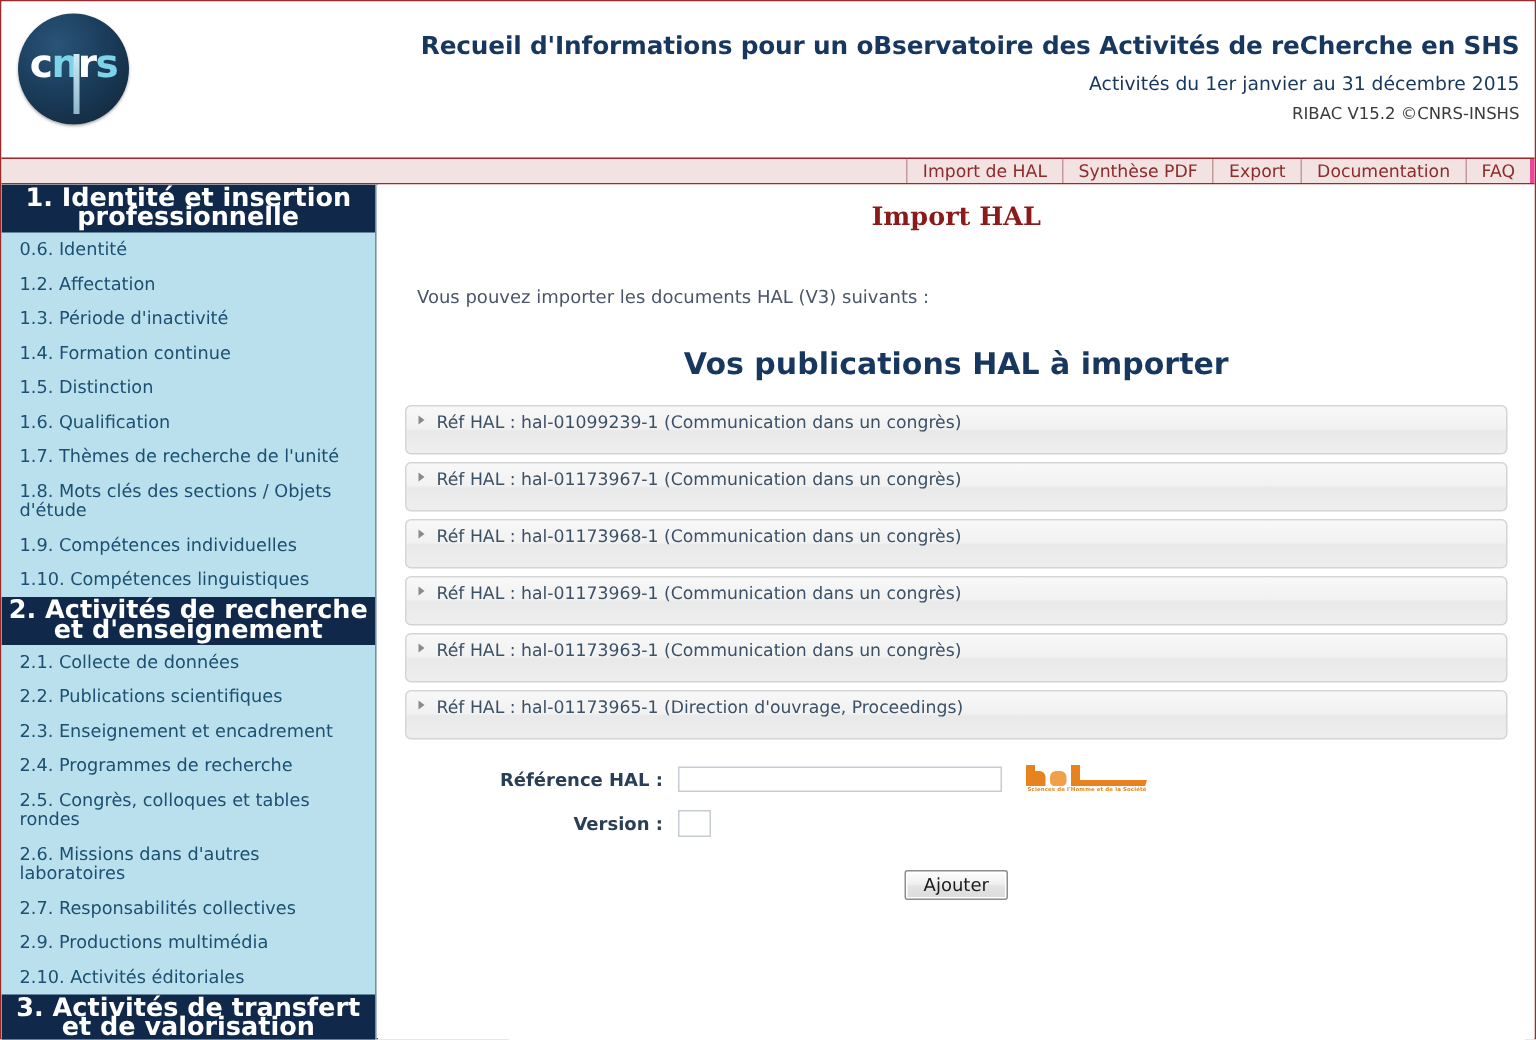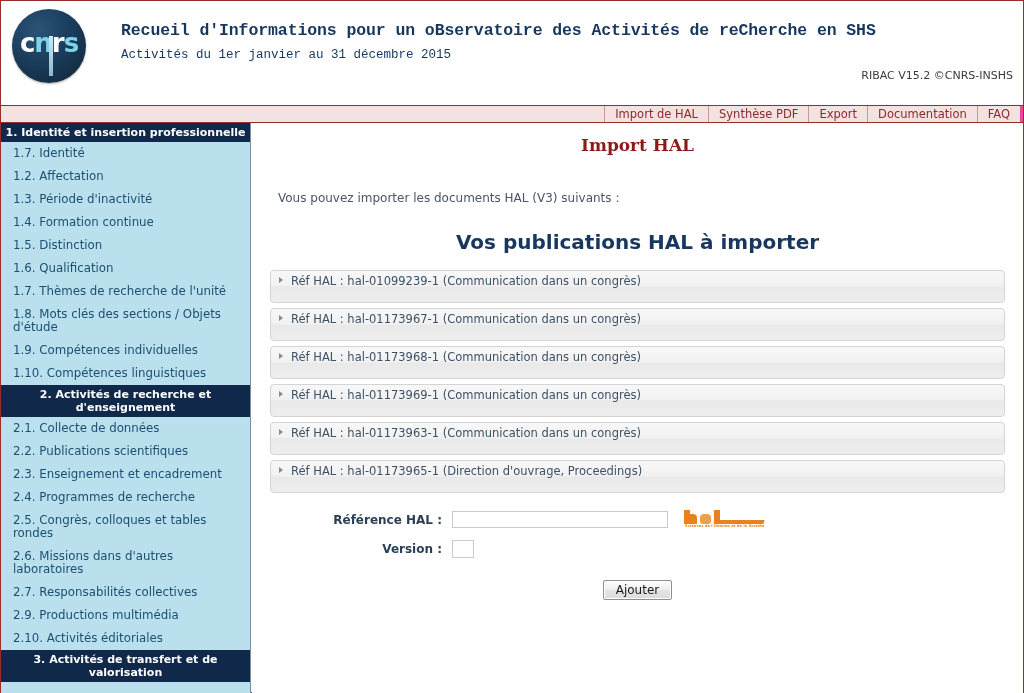--- a/index.html
+++ b/index.html
@@ -44,22 +44,21 @@
   }
   .cnrs-text .c1{color:#ffffff;}
   .cnrs-text .c2{color:#7fd3e8;}
   .cnrs-bar{
     position:absolute;left:37px;top:27px;
     width:4px;height:40px;
     background:linear-gradient(to bottom,#cfe9f3,#8fb8cc);
   }
   .title-block{
     position:absolute;left:120px;right:10px;top:20px;
-    text-align:left;
-    font-family:Liberation Mono, monospace;
+    text-align:right;
   }
   .main-title{
     font-size:16.5px;font-weight:bold;color:#17375e;
     letter-spacing:-.1px;
     white-space:nowrap;
   }
   .sub-title{
     margin-top:8px;
     font-size:12.5px;color:#17375e;
   }
@@ -108,21 +107,21 @@
     position:absolute;left:0;top:0;
     width:250px;height:586px;
     background:#b9e0ec;
     box-sizing:border-box;
     border-right:1px solid #7a8ea0;
     overflow:hidden;
   }
   .sec-head{
     background:#10284a;
     color:#ffffff;
-    font-size:11px;font-weight:bold;
+    font-size:17px;font-weight:bold;
     text-align:center;
     padding:3px 4px;
     line-height:13px;
     cursor:pointer;
   }
   .sec-item{
     color:#1d4f72;
     font-size:11.8px;
     padding:5px 6px 5px 12px;
     line-height:13px;
@@ -299,21 +298,21 @@
       <div class="nav-item">Documentation</div>
       <div class="nav-item">FAQ</div>
     </div>
   </div>
 
   <div class="body-area">
 
     <div class="sidebar">
 
       <div class="sec-head">1. Identité et insertion professionnelle</div>
-      <div class="sec-item">1.7. Identité</div>
+      <div class="sec-item">0.6. Identité</div>
       <div class="sec-item">1.2. Affectation</div>
       <div class="sec-item">1.3. Période d'inactivité</div>
       <div class="sec-item">1.4. Formation continue</div>
       <div class="sec-item">1.5. Distinction</div>
       <div class="sec-item">1.6. Qualification</div>
       <div class="sec-item">1.7. Thèmes de recherche de l'unité</div>
       <div class="sec-item">1.8. Mots clés des sections / Objets d'étude</div>
       <div class="sec-item">1.9. Compétences individuelles</div>
       <div class="sec-item">1.10. Compétences linguistiques</div>
 

